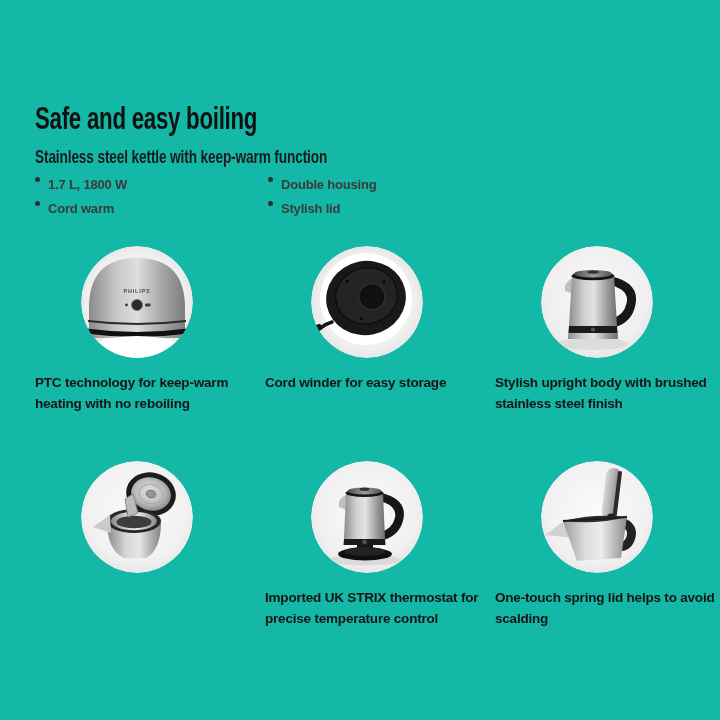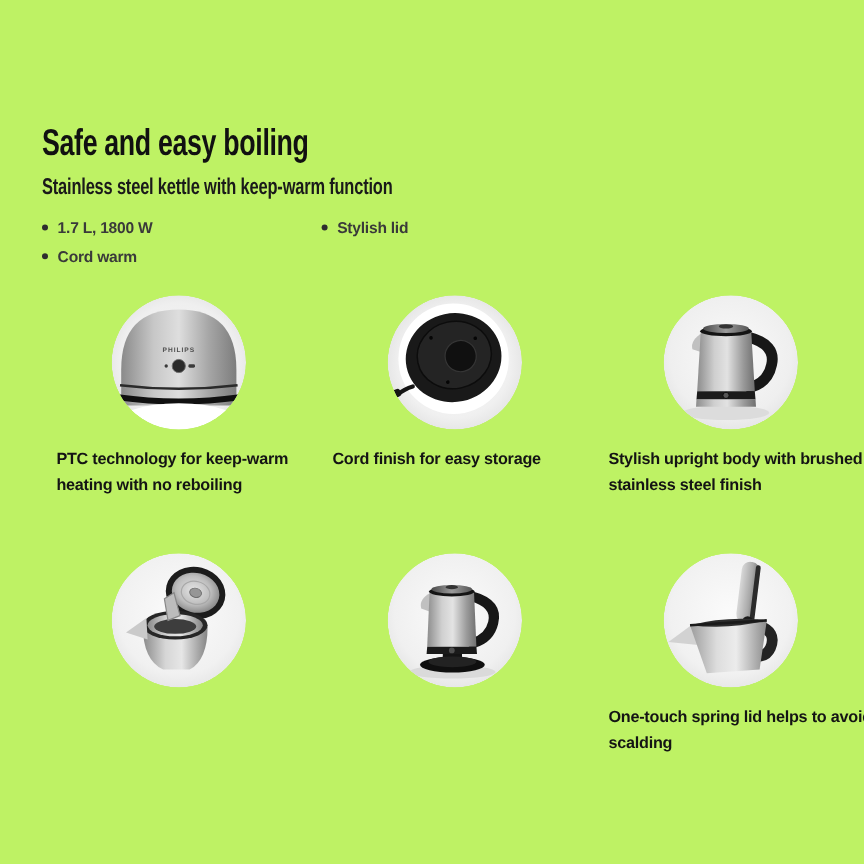--- a/index.html
+++ b/index.html
@@ -3,51 +3,51 @@
 <meta charset="utf-8">
 <style>
   * { box-sizing: border-box; }
   html, body { margin: 0; padding: 0; }
   body {
     width: 720px; height: 720px;
     background: #ffffff;
     font-family: "Liberation Sans", sans-serif;
     overflow: hidden;
   }
-  .page { position: relative; width: 720px; height: 720px; background: #bef264; }
+  .page { position: relative; width: 720px; height: 720px; background: #14b8a6; }
 
   .header { position: absolute; left: 35px; top: 101px; }
   .title {
     margin: 0; font-size: 31px; font-weight: 700; color: #111111;
     letter-spacing: -0.4px; white-space: nowrap; line-height: 1.15;
     transform: scaleX(0.72); transform-origin: left top;
   }
   .subtitle {
     margin: 9px 0 0 0; font-size: 19px; font-weight: 700; color: #1a1a1a;
     letter-spacing: -0.2px; white-space: nowrap; line-height: 1.2;
     transform: scaleX(0.72); transform-origin: left top;
   }
 
   .specs {
     position: absolute; left: 35px; top: 177px;
     display: grid; grid-template-columns: 233px 233px;
     grid-template-rows: 24px 24px; grid-auto-flow: column;
   }
   .spec-item {
-    display: flex; align-items: center; gap: 8px;
+    display: flex; gap: 8px;
     font-size: 13px; font-weight: 700; color: #3a3a3a;
     letter-spacing: -0.2px; height: 24px;
   }
   .spec-dot { width: 5px; height: 5px; border-radius: 50%; background: #2e2e2e; flex: none; }
 
   .features {
     position: absolute; left: 35px; top: 246px;
     display: grid; grid-template-columns: 230px 230px 230px;
   }
-  .feature { width: 230px; height: 215px; margin-left: 12px; }
+  .feature { width: 230px; height: 215px; }
   .photo {
     width: 112px; height: 112px; margin-left: 46px;
     border-radius: 50%; display: block;
   }
   .caption {
     margin: 14px 0 0 0; width: 232px;
     font-size: 13.5px; font-weight: 700; color: #141414;
     letter-spacing: -0.2px; line-height: 21px;
   }
 </style>
@@ -62,20 +62,24 @@
   </div>
 
   <div class="specs">
     <div class="spec-item">
       <span class="spec-dot"></span>
       <span>1.7 L, 1800 W</span>
     </div>
     <div class="spec-item">
       <span class="spec-dot"></span>
       <span>Cord warm</span>
+    </div>
+    <div class="spec-item">
+      <span class="spec-dot"></span>
+      <span>Double housing</span>
     </div>
     <div class="spec-item">
       <span class="spec-dot"></span>
       <span>Stylish lid</span>
     </div>
   </div>
 
   <div class="features">
 
     <div class="feature">
@@ -135,21 +139,21 @@
             <circle cx="61" cy="52" r="13" fill="#101010"></circle>
             <circle cx="61" cy="52" r="13" fill="none" stroke="#353535" stroke-width="1"></circle>
             <circle cx="40" cy="32" r="1.5" fill="#050505"></circle>
             <circle cx="76" cy="40" r="1.5" fill="#050505"></circle>
             <circle cx="46" cy="71" r="1.5" fill="#050505"></circle>
           </g>
           <path d="M 21 76 Q 14 78 8 83" stroke="#141414" stroke-width="3.5" fill="none" stroke-linecap="round"></path>
           <rect x="1" y="79" width="10" height="6.5" rx="2" fill="#141414" transform="rotate(-22 6 82)"></rect>
         </g>
       </svg>
-      <p class="caption">Cord finish for easy storage</p>
+      <p class="caption">Cord winder for easy storage</p>
     </div>
 
     <div class="feature">
       <svg class="photo" viewBox="0 0 112 112">
         <defs>
           <clipPath id="cClip">
               <circle cx="56" cy="56" r="56"></circle>
             </clipPath>
           <linearGradient id="cSteel" x1="0" y1="0" x2="1" y2="0">
             <stop offset="0" stop-color="#8d8d8d"></stop>
@@ -261,20 +265,21 @@
           <ellipse cx="54" cy="93" rx="27" ry="6.5" fill="#0f0f0f"></ellipse>
           <ellipse cx="54" cy="90.5" rx="20" ry="4.5" fill="#222222"></ellipse>
           <path d="M 35 32 L 72 32 L 74 78 L 33 78 Z" fill="url(#eSteel)"></path>
           <path d="M 33 78 L 74 78 L 74.5 84 L 32.5 84 Z" fill="#1a1a1a"></path>
           <ellipse cx="53.5" cy="32" rx="19" ry="4" fill="#141414"></ellipse>
           <ellipse cx="53.5" cy="30" rx="17" ry="3.5" fill="url(#eLid)"></ellipse>
           <ellipse cx="53.5" cy="28.3" rx="5.2" ry="1.7" fill="#333333"></ellipse>
           <circle cx="53.5" cy="81" r="2.4" fill="#4f4f4f"></circle>
         </g>
       </svg>
+      <p class="caption">Imported UK STRIX thermostat for precise temperature control</p>
     </div>
 
     <div class="feature">
       <svg class="photo" viewBox="0 0 112 112">
         <defs>
           <clipPath id="fClip">
               <circle cx="56" cy="56" r="56"></circle>
             </clipPath>
           <linearGradient id="fSteel" x1="0" y1="0" x2="1" y2="0">
             <stop offset="0" stop-color="#9c9c9c"></stop>

